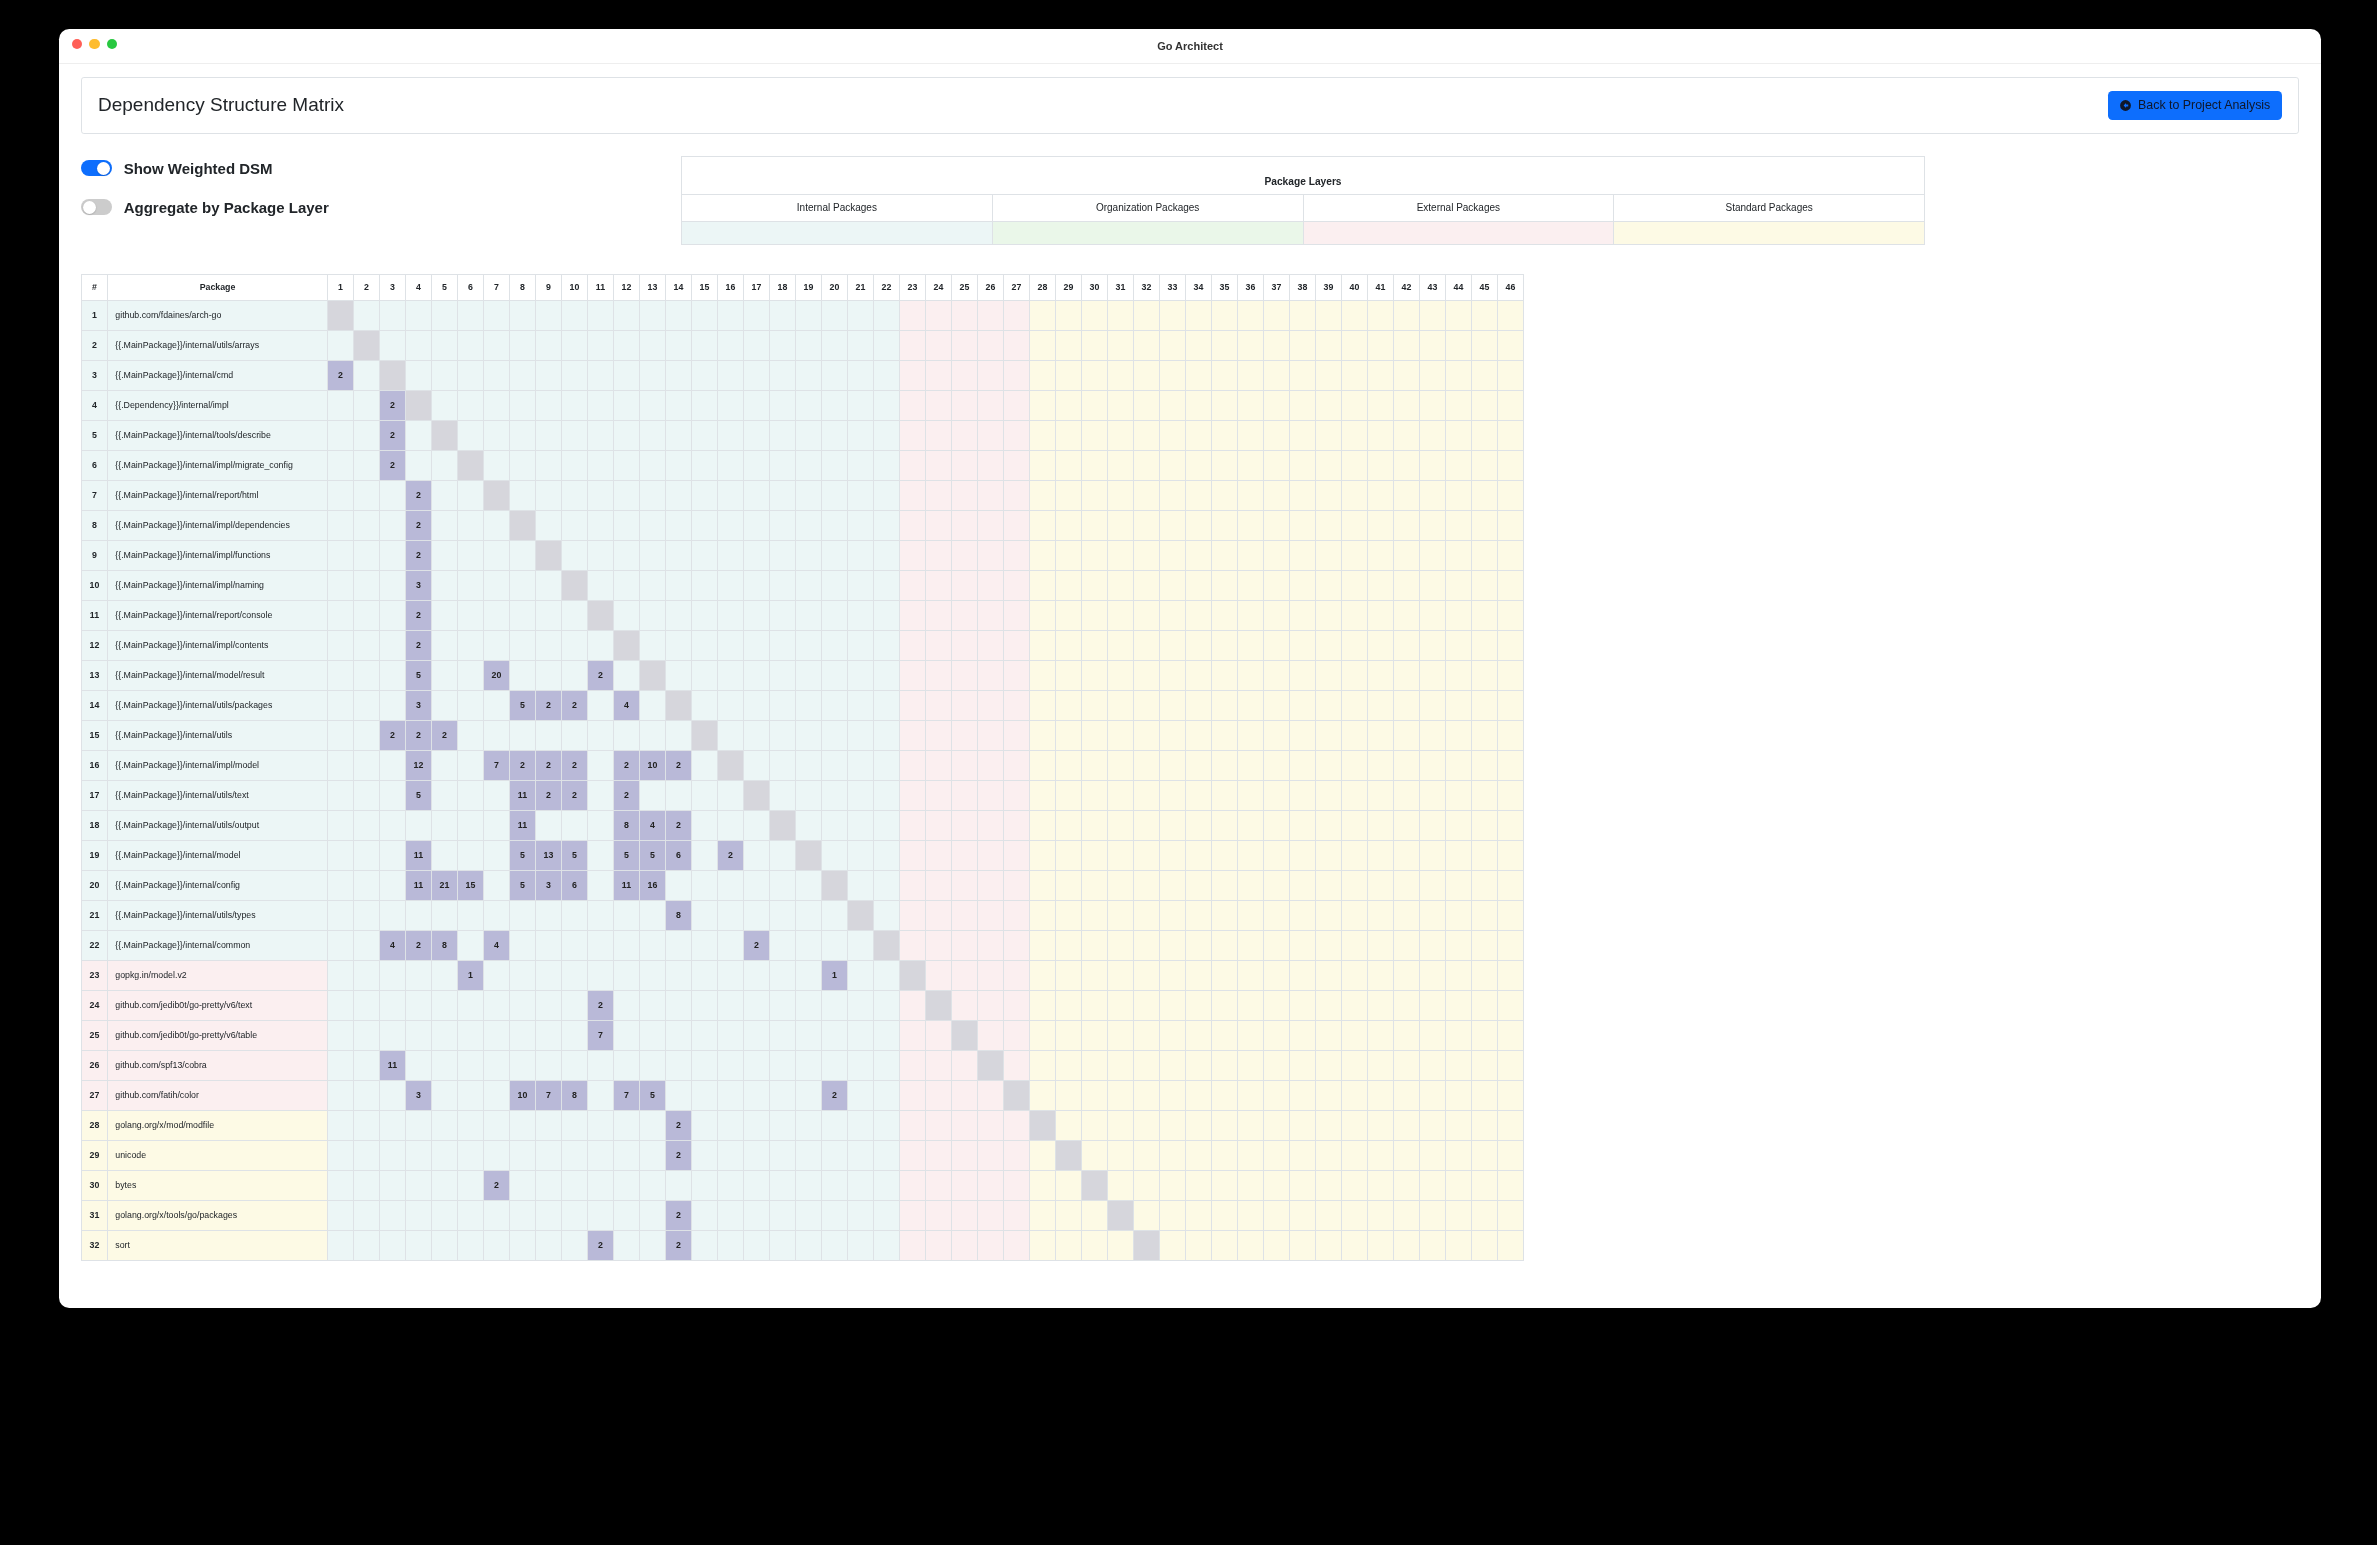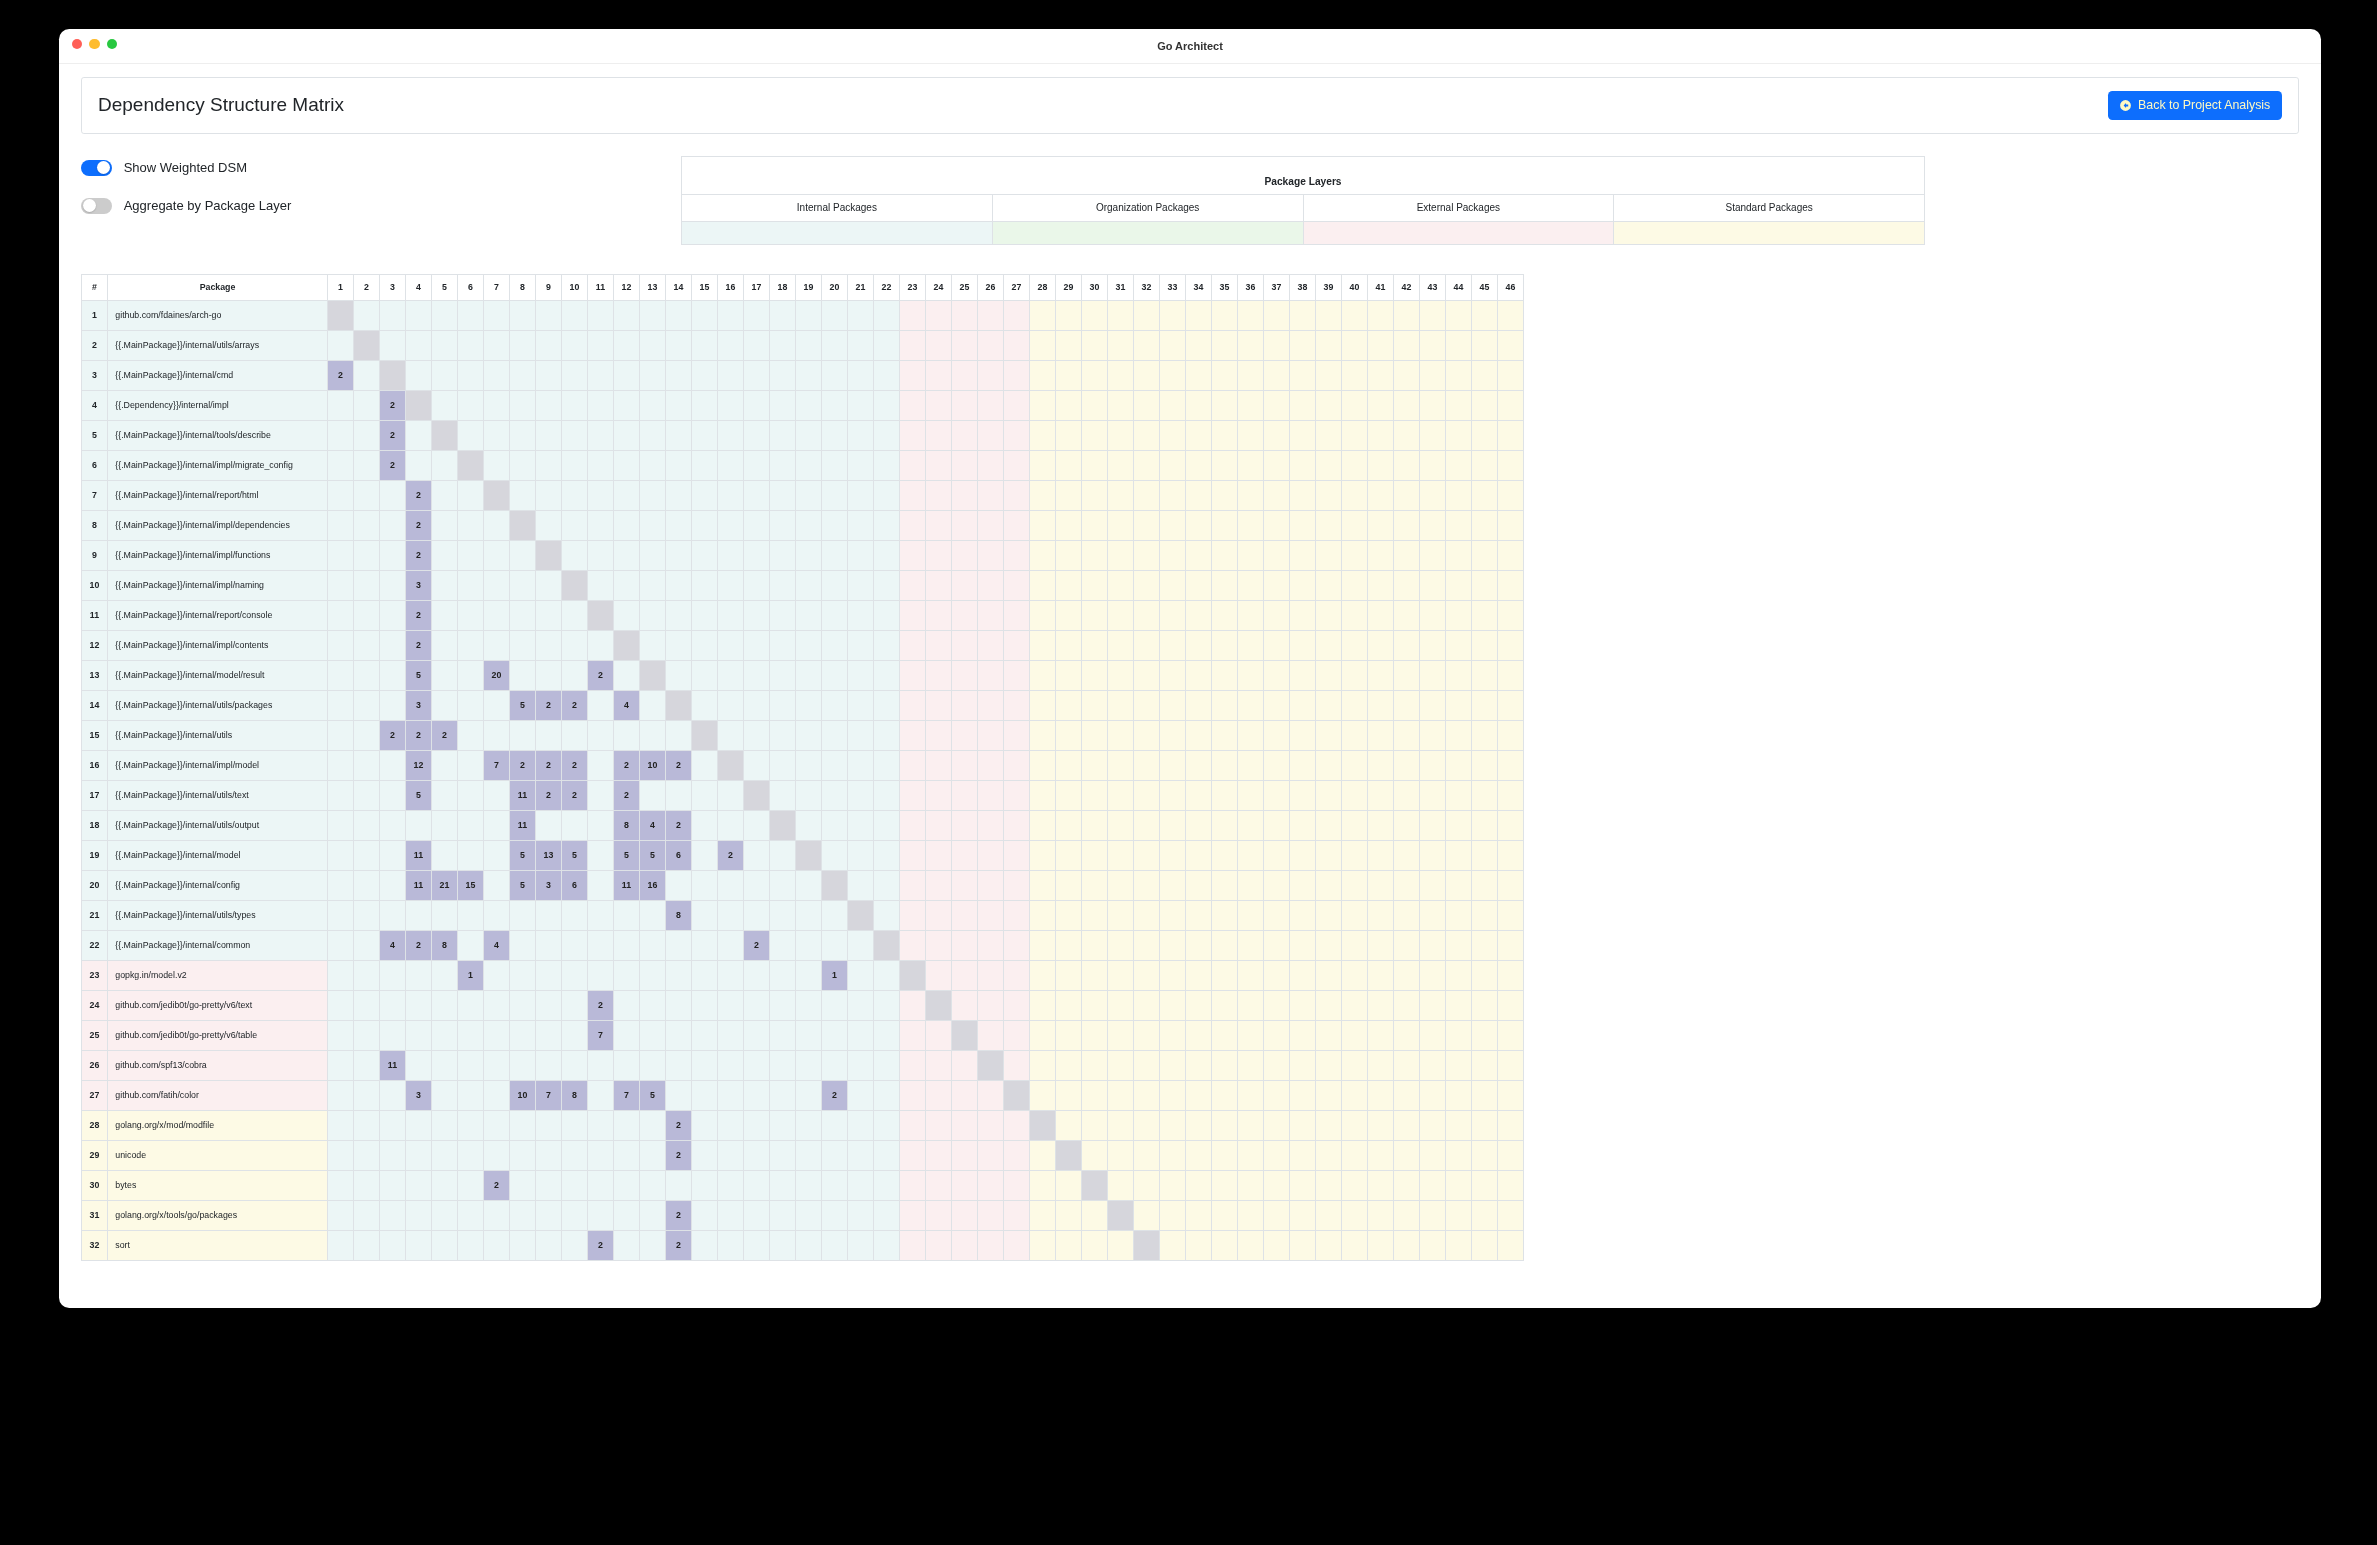--- a/index.html
+++ b/index.html
@@ -20,32 +20,32 @@
   .titlebar{height:35px;display:flex;align-items:center;justify-content:center;position:relative;border-bottom:0.7px solid #eee;}
   .traffic{position:absolute;left:13px;top:10.2px;display:flex;gap:7.3px;}
   .traffic span{width:10.2px;height:10.2px;border-radius:50%;display:block;}
   .t-close{background:#ff5f57;}
   .t-min{background:#febc2e;}
   .t-max{background:#28c840;}
   .titlebar .title{font-weight:600;font-size:11px;color:#333;}
   .content{padding:0 22px 22px;overflow:hidden;height:1244px;}
   .header-row{display:flex;align-items:center;justify-content:space-between;border:0.7px solid var(--border);border-radius:2.9px;padding:13px 16px;margin-top:13px;gap:29px;}
   .header-row h1{margin:0;font-size:19px;font-weight:500;}
-  .btn-blue{background:var(--blue);color:#fef9c3;border-radius:4.4px;padding:7.3px 11.7px;display:flex;align-items:center;gap:5.9px;font-size:12.4px;font-weight:500;cursor:pointer;}
+  .btn-blue{background:var(--blue);color:#0f172a;border-radius:4.4px;padding:7.3px 11.7px;display:flex;align-items:center;gap:5.9px;font-size:12.4px;font-weight:500;cursor:pointer;}
   .btn-blue svg{width:13px;height:13px;}
   .controls-row{display:flex;gap:29px;margin-top:22px;align-items:flex-start;}
   .toggles{width:571px;display:flex;flex-direction:column;gap:22px;padding-top:4.4px;}
   .toggle{display:flex;align-items:center;gap:11.7px;}
   .switch{width:31px;height:16px;border-radius:8px;position:relative;cursor:pointer;}
   .switch::after{content:"";position:absolute;width:13px;height:13px;border-radius:50%;background:#fff;top:1.5px;transition:.2s;box-shadow:0 0.7px 1.5px rgba(0,0,0,.2);}
   .switch-on{background:var(--blue);}
   .switch-on::after{left:16px;}
   .switch-off{background:#ccc;}
   .switch-off::after{left:1.5px;}
-  .toggle-label{font-weight:400;font-size:13px;}
+  .toggle-label{font-weight:700;font-size:15px;}
   .layers-box{flex:0 0 1244px;border:0.7px solid var(--border);}
   .layers-title{text-align:center;font-weight:700;font-size:10.2px;padding:7.3px 0;border-bottom:0.7px solid var(--border);margin-top:12px;}
   .layers-grid{display:flex;}
   .layer-col{flex:1;text-align:center;font-size:10px;border-right:0.7px solid var(--border);}
   .layer-col:last-child{border-right:none;}
   .layer-name{padding:7.3px 0;border-bottom:0.7px solid var(--border);}
   .layer-sw{height:22px;}
   .sw-internal{background:var(--internal-bg);}
   .sw-org{background:var(--org-bg);}
   .sw-ext{background:var(--ext-bg);}

